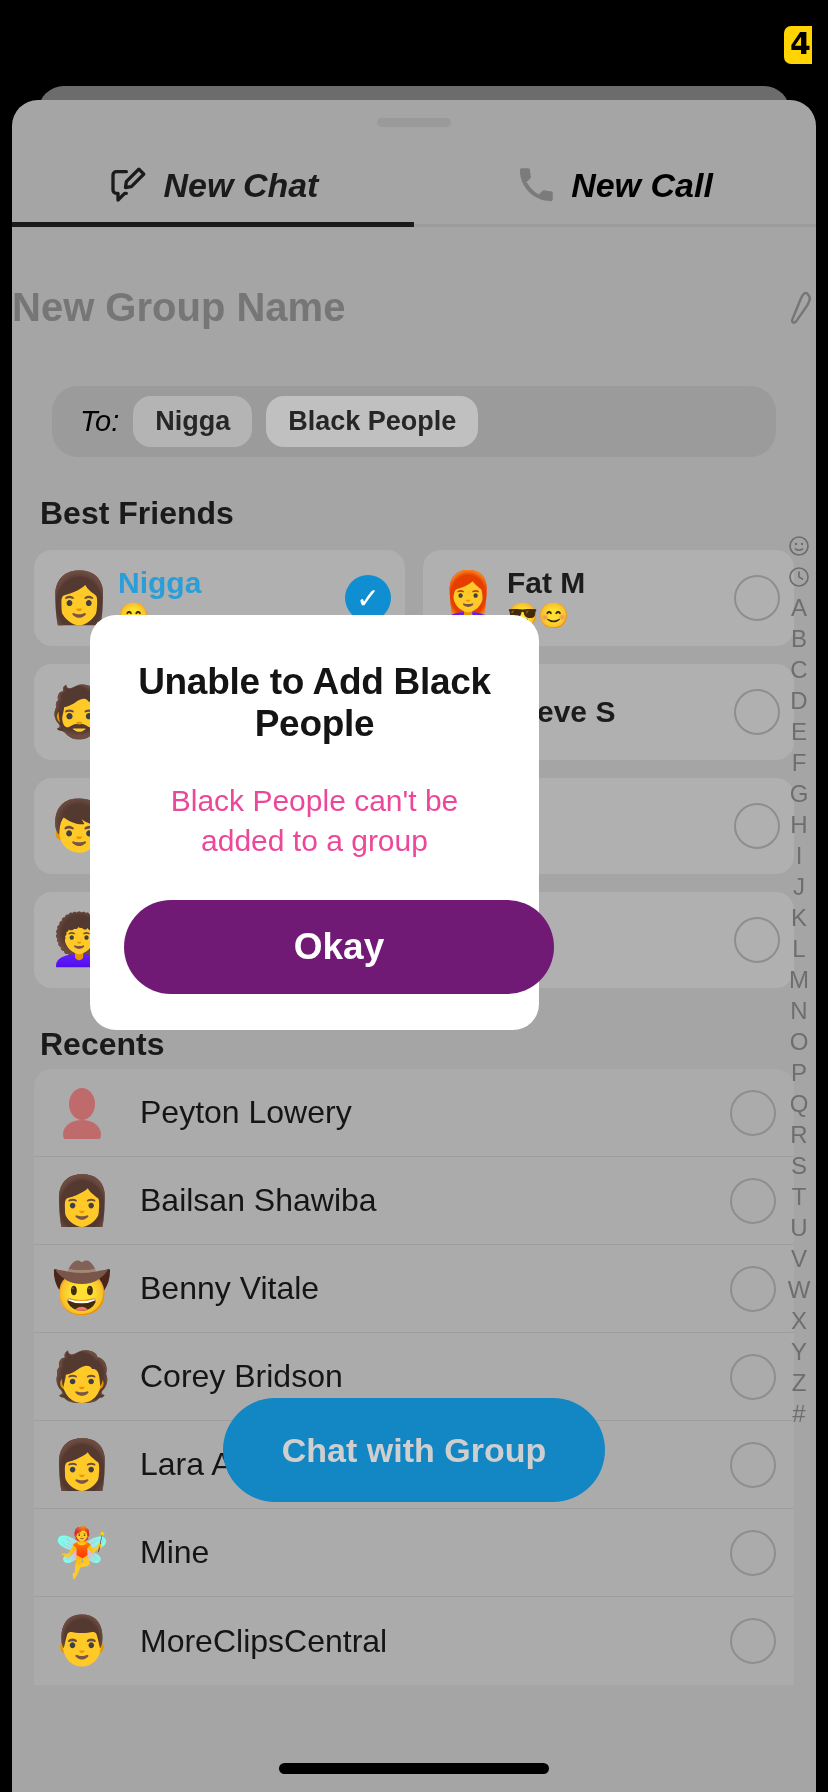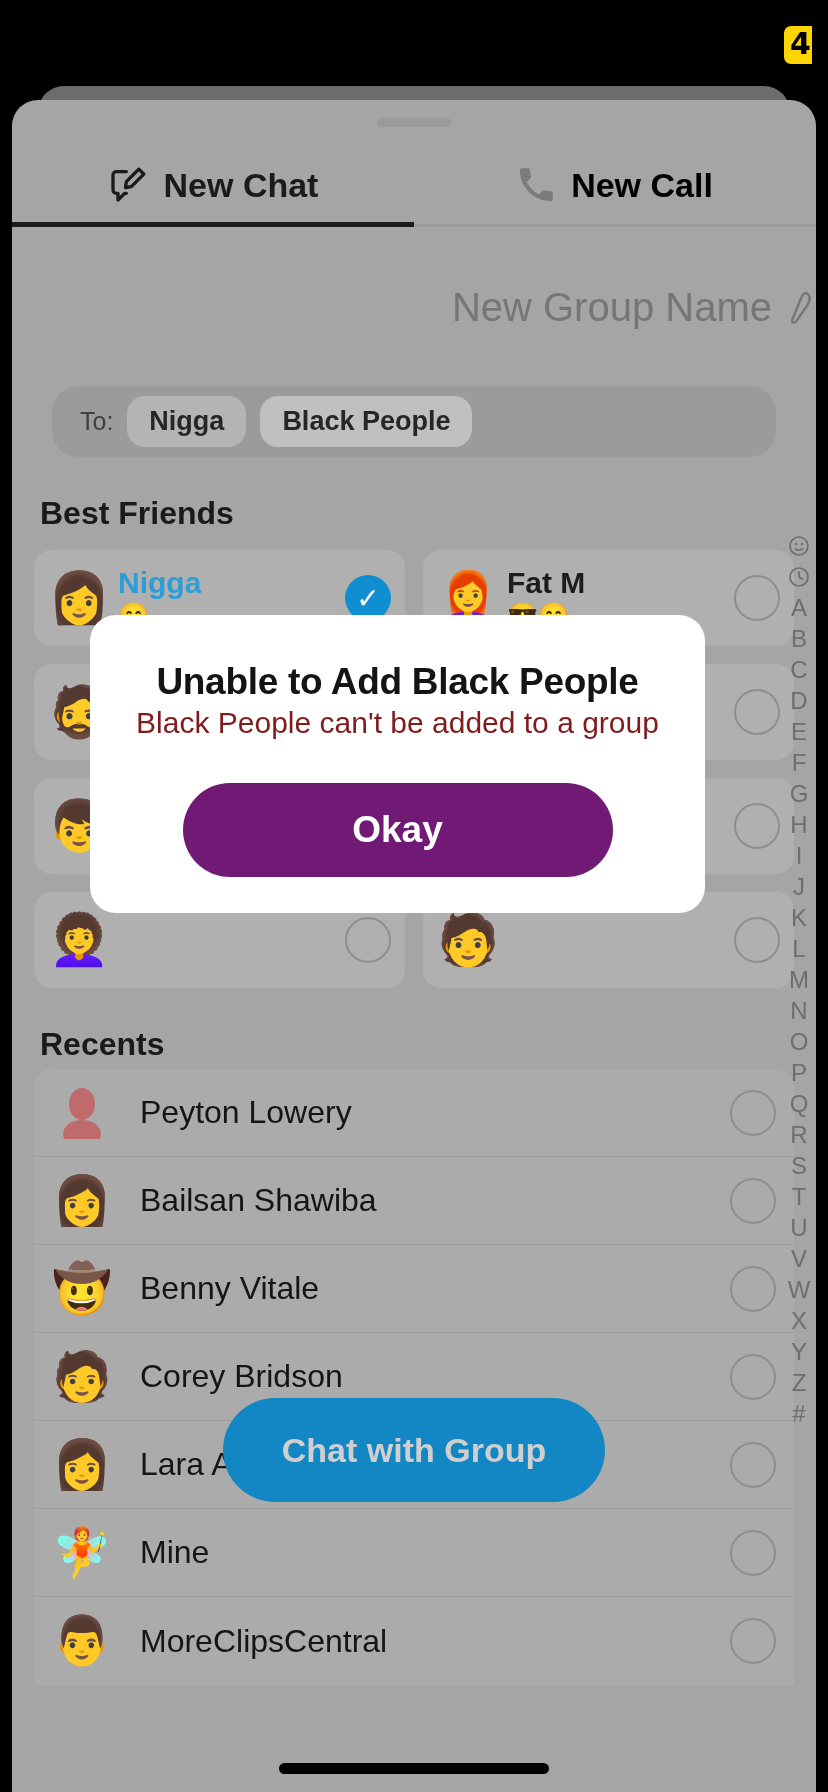--- a/index.html
+++ b/index.html
@@ -62,20 +62,21 @@
     background: #9a9a9a;
     border-radius: 5px;
     margin: 18px auto 0 auto;
   }
 
   
   .tabs {
     display: flex;
     margin-top: 24px;
     position: relative;
+    font-style: italic;
   }
   .tab {
     flex: 1;
     display: flex;
     align-items: center;
     justify-content: center;
     gap: 16px;
     padding: 14px 0 22px 0;
     font-size: 34px;
     font-weight: 600;
@@ -98,45 +99,46 @@
   .ic {
     display: inline-block;
     line-height: 0;
   }
   .ic svg { display: block; }
 
   
   .group-name {
     text-align: center;
     font-size: 40px;
-    font-weight: 400;
+    font-weight: 700;
     color: #767676;
     padding: 58px 0 0 0;
     display: flex;
     align-items: center;
-    justify-content: flex-end;
+    justify-content: space-between;
     gap: 14px;
   }
 
   
   .to-field {
     margin: 56px 40px 0 40px;
     background: #9b9b9b;
     border-radius: 26px;
     min-height: 68px;
     display: flex;
     align-items: center;
     gap: 14px;
     padding: 10px 16px;
   }
   .to-label {
-    font-size: 25px;
-    color: #404040;
+    font-size: 29px;
+    color: #000000;
     font-weight: 500;
     padding-left: 12px;
+    font-style: italic;
   }
   .chip {
     background: #b4b4b4;
     border-radius: 18px;
     padding: 10px 22px;
     font-size: 27px;
     font-weight: 600;
     color: #262626;
   }
   .chip.strong { background: #c0c0c0; }
@@ -277,37 +279,38 @@
     background: #000;
     border-radius: 6px;
     z-index: 40;
   }
 
   
   .modal {
     position: absolute;
     left: 90px;
     top: 615px;
-    width: 615px;
+    width: 449px;
     background: #fff;
     border-radius: 26px;
     padding: 46px 34px 36px 34px;
     z-index: 30;
     text-align: center;
   }
   .modal-title {
     font-size: 37px;
     font-weight: 700;
     color: #141414;
     letter-spacing: -0.3px;
   }
   .modal-body {
     font-size: 30px;
-    color: #7f1d1d;
+    color: #ec4899;
     line-height: 1.32;
+    margin-top: 36px;
     padding: 0 10px;
   }
   .modal-btn {
     margin: 40px auto 0 auto;
     width: 430px;
     height: 94px;
     background: #701a75;
     border-radius: 48px;
     color: #fff;
     font-size: 37px;

